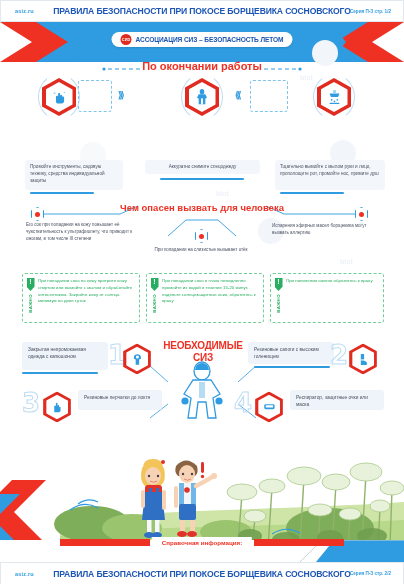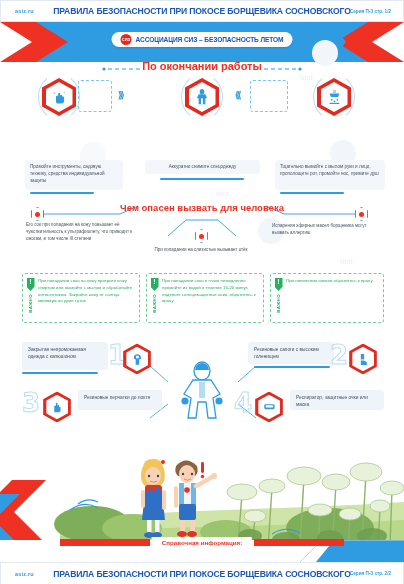--- a/index.html
+++ b/index.html
@@ -316,20 +316,24 @@
     <div class="vbox-label">ВАЖНО</div>
     <div class="vbox-text">При попадании сока в глаза немедленно промойте их водой в течение 15-20 минут, наденьте солнцезащитные очки, обратитесь к врачу</div>
   </div>
 
   <div class="vbox" style="top:251px;left:270px;width:114px;height:50px;">
     <div class="vbox-excl">!</div>
     <div class="vbox-label">ВАЖНО</div>
     <div class="vbox-text">При появлении ожогов обратитесь к врачу</div>
   </div>
 
+  <div class="ppe-title" style="top:318px;left:160px;width:86px;">
+    <span>НЕОБХОДИМЫЕ</span><br>
+    <span>СИЗ</span>
+  </div>
 
   <svg width="404" height="70" viewBox="0 0 404 70" style="position:absolute;top:340px;left:0;">
     <line x1="168" y1="20" x2="150" y2="4" stroke="#2f9be0" stroke-width=".8"></line>
     <line x1="238" y1="20" x2="256" y2="4" stroke="#2f9be0" stroke-width=".8"></line>
     <line x1="168" y1="42" x2="150" y2="56" stroke="#2f9be0" stroke-width=".8"></line>
     <line x1="238" y1="42" x2="256" y2="56" stroke="#2f9be0" stroke-width=".8"></line>
   </svg>
 
   <svg width="52" height="64" viewBox="0 0 52 64" style="position:absolute;top:338px;left:176px;">
     <ellipse cx="26" cy="11" rx="8" ry="9" fill="#ffffff" stroke="#2f9be0" stroke-width="1.3"></ellipse>

